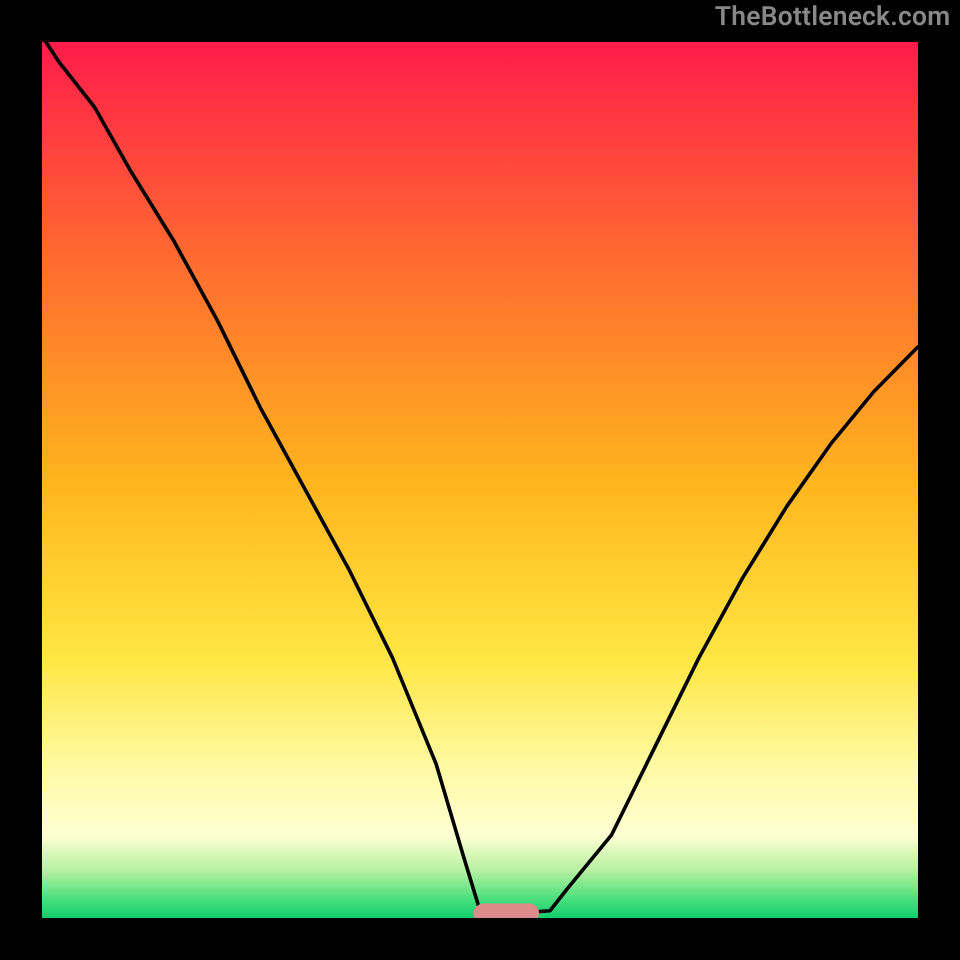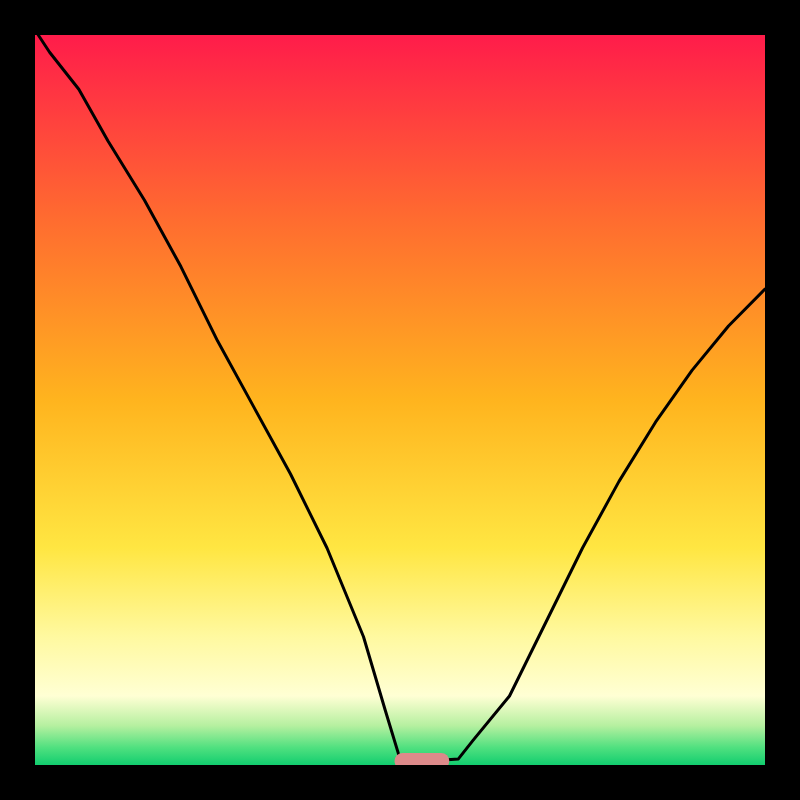--- a/index.html
+++ b/index.html
@@ -32,20 +32,21 @@
     inset: 0;
     display: block;
     width: 800px;
     height: 800px;
   }
 </style>
 </head>
 <body>
 
 <div class="frame">
+  <div class="watermark">TheBottleneck.com</div>
   <svg class="plot" viewBox="0 0 800 800">
     <defs>
 
       <linearGradient id="bg-grad" x1="0" y1="0" x2="0" y2="1">
           <stop offset="0%" stop-color="#ff1a4b"></stop>
           <stop offset="25%" stop-color="#ff6a30"></stop>
           <stop offset="50%" stop-color="#ffb41e"></stop>
           <stop offset="70%" stop-color="#ffe642"></stop>
           <stop offset="82%" stop-color="#fff9a0"></stop>
           <stop offset="90%" stop-color="#ffffd4"></stop>

